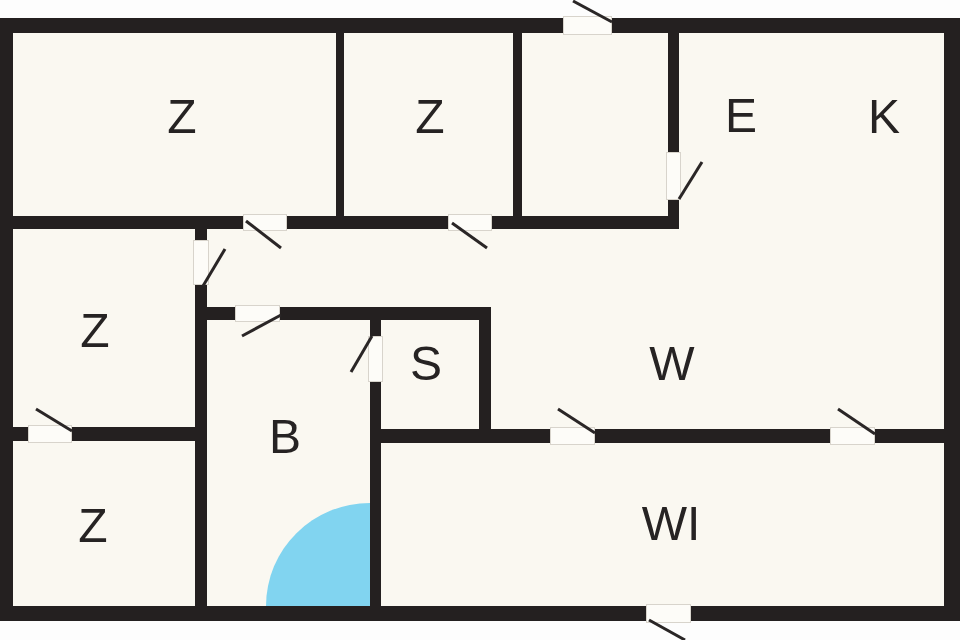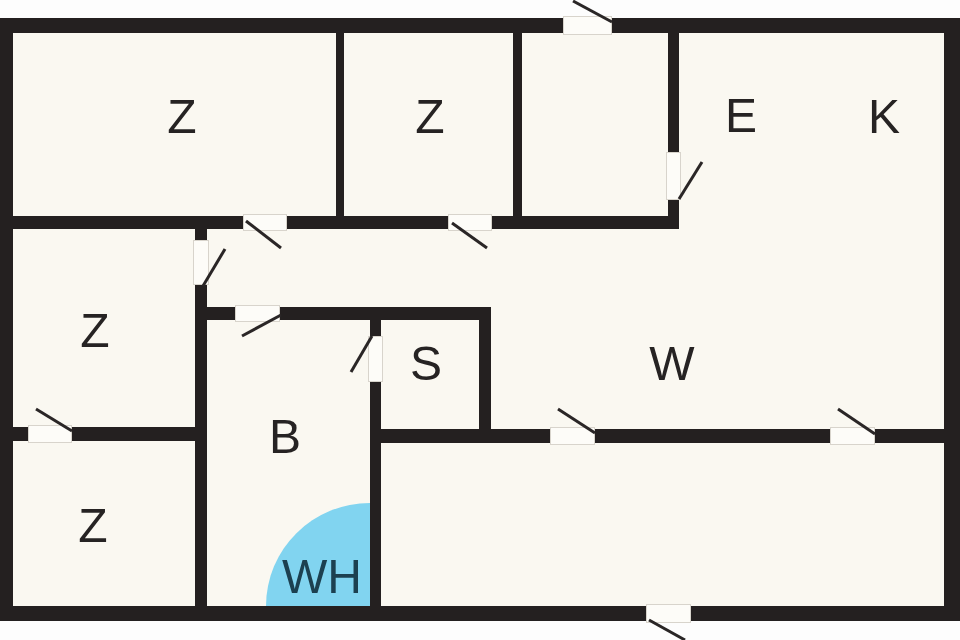--- a/index.html
+++ b/index.html
@@ -92,15 +92,15 @@
 
   <span class="lbl" style="left:182px;top:117px">Z</span>
   <span class="lbl" style="left:430px;top:117px">Z</span>
   <span class="lbl" style="left:741px;top:116px">E</span>
   <span class="lbl" style="left:884px;top:117px">K</span>
   <span class="lbl" style="left:95px;top:331px">Z</span>
   <span class="lbl" style="left:426px;top:364px">S</span>
   <span class="lbl" style="left:672px;top:364px">W</span>
   <span class="lbl" style="left:93px;top:526px">Z</span>
   <span class="lbl" style="left:285px;top:437px">B</span>
-  <span class="lbl lbl-wh" style="left:322px;top:577px">WH</span>
+  <span class="lbl" style="left:671px;top:524px">WI</span>
 
 </div>
 
 </body></html>

